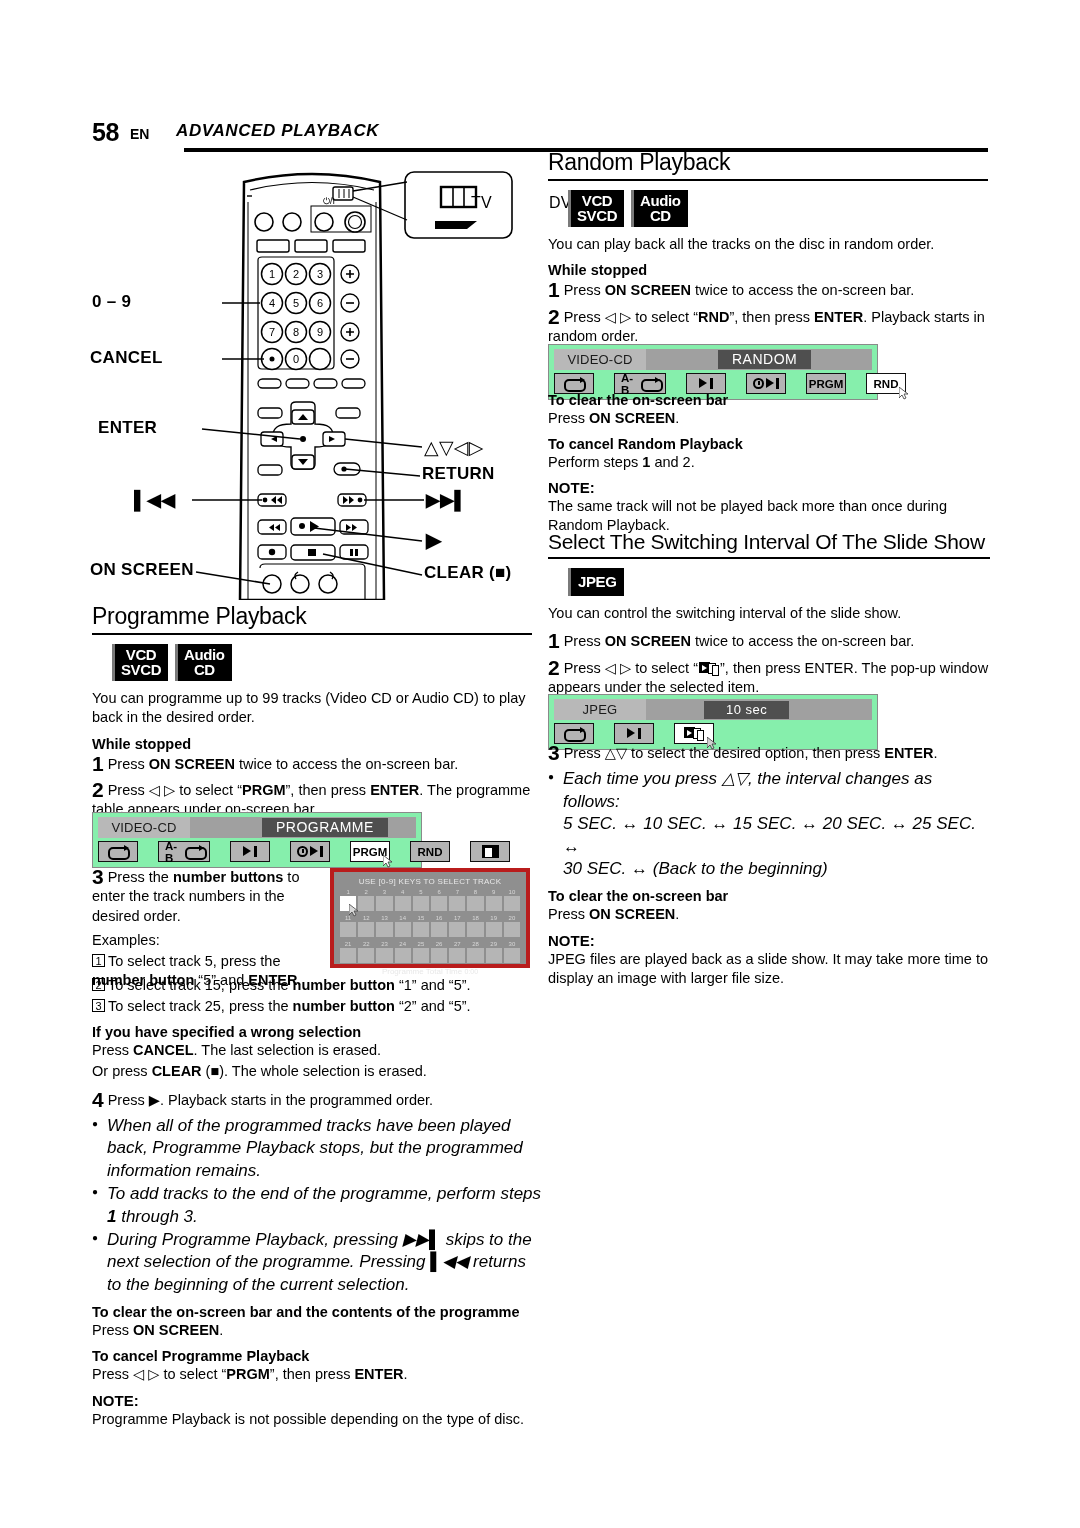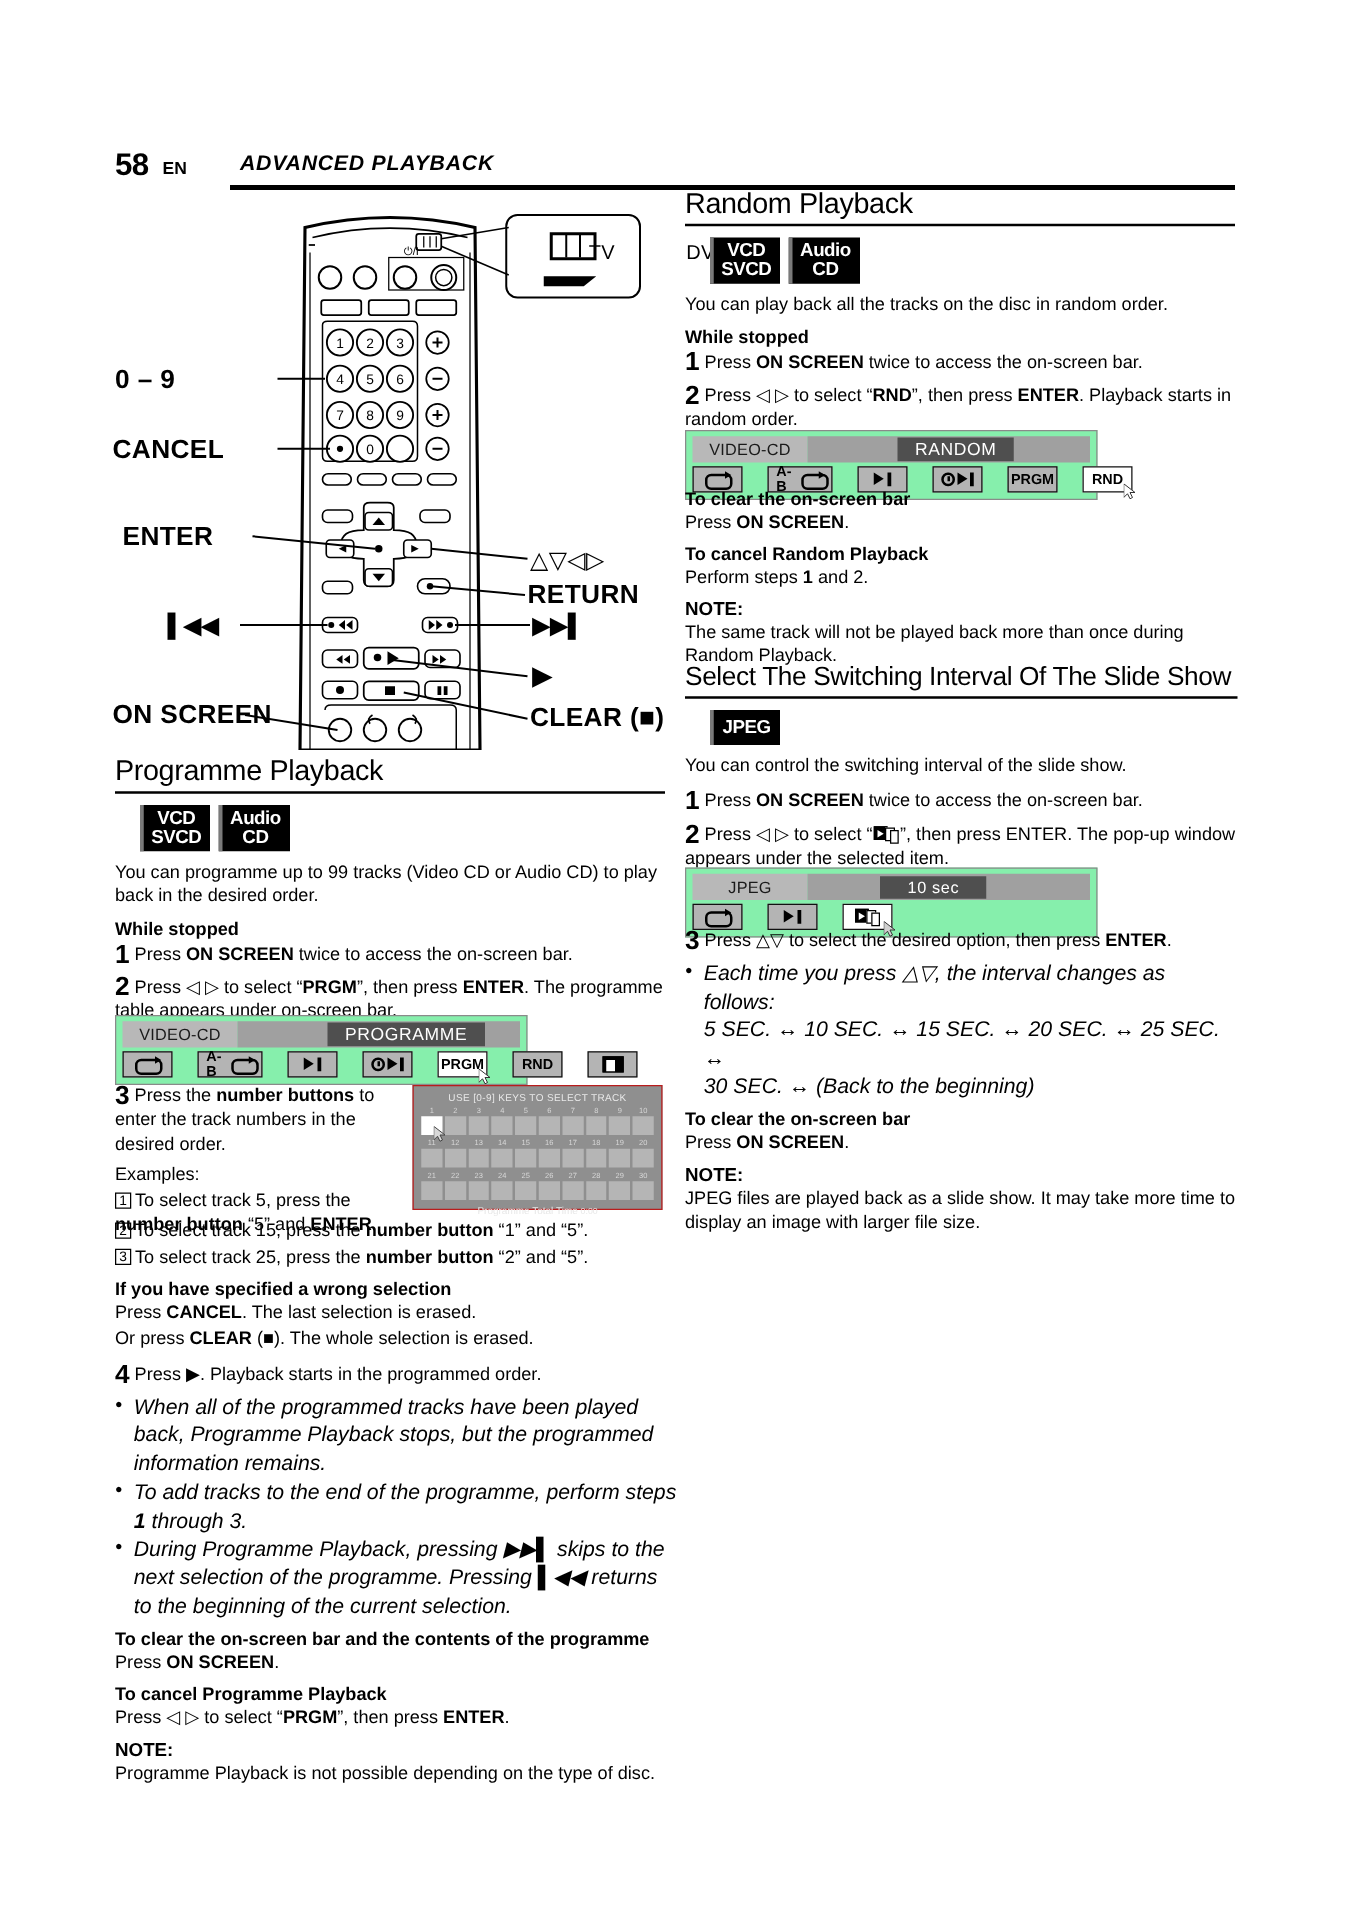--- a/index.html
+++ b/index.html
@@ -11,21 +11,21 @@
     color:#000;
     position:relative;
     overflow:hidden;
   }
   .page { position:absolute; left:0; top:0; width:1080px; height:1528px; }
 
   
   .hdr { position:absolute; left:92px; top:118px; width:896px; height:40px; }
   .hdr-num { position:absolute; left:0; top:0; font-size:25px; font-weight:bold; letter-spacing:-0.5px; }
   .hdr-en { position:absolute; left:38px; top:8px; font-size:14px; font-weight:bold; }
-  .hdr-title { position:absolute; left:100px; top:3px; font-size:17px; font-weight:bold; font-style:italic; letter-spacing:0.6px; }
+  .hdr-title { position:absolute; left:84px; top:3px; font-size:17px; font-weight:bold; font-style:italic; letter-spacing:0.6px; }
   .hdr-rule { position:absolute; left:92px; top:30px; width:804px; height:4px; background:#000; }
 
   
   .colL { position:absolute; left:92px; top:160px; width:440px; }
   .colR { position:absolute; left:548px; top:150px; width:440px; }
 
   
   .sect-title { font-size:23px; font-weight:normal; letter-spacing:-0.3px; margin:0 0 4px 0; line-height:1.1; }
   .sect-rule { height:2px; background:#000; margin-bottom:9px; }
 
@@ -99,34 +99,34 @@
   .gl-slides i { position:absolute; border:1.5px solid #000; background:#fff; display:block; }
   .gl-slides i.s1 { right:0; top:3px; width:7px; height:11px; }
   .gl-slides i.s2 { right:3px; top:1.5px; width:8px; height:11px; }
   .gl-slides i.s3 { left:0; top:0; width:11px; height:11px; background:#000; }
   .gl-slides i.s3:after { content:""; position:absolute; left:2px; top:2px; border-left:5px solid #fff; border-top:3px solid transparent; border-bottom:3px solid transparent; }
   .inline-slides { display:inline-block; vertical-align:-3px; margin:0 1px; }
 
   
   .prg-table {
     position:absolute; left:232px; top:702px; width:200px; height:100px;
-    background:#8f8f8f; border:1px solid #b91c1c; padding:5px 6px;
+    background:#8f8f8f; border:4px solid #b91c1c; padding:5px 6px;
   }
   .prg-head { text-align:center; font-size:8px; color:#e8e8e8; letter-spacing:0.3px; margin-bottom:3px; }
   .prg-row { display:flex; gap:2px; justify-content:center; margin-bottom:4px; }
   .prg-cellwrap { width:17px; }
   .prg-lbl { font-size:6px; color:#d8d8d8; text-align:center; line-height:1; margin-bottom:1px; }
   .prg-cell { height:15px; background:#b5b5b5; }
   .prg-cell.sel { background:#ffffff; position:relative; }
   .prg-foot { text-align:center; font-size:8px; color:#e8e8e8; margin-top:1px; }
   .prg-foot .tm { font-size:7px; }
 
   
   .remote-wrap { position:absolute; left:92px; top:160px; width:440px; height:440px; }
-  .callout { position:absolute; font-size:21px; font-weight:bold; letter-spacing:0.3px; white-space:nowrap; }
+  .callout { position:absolute; font-size:17px; font-weight:bold; letter-spacing:0.3px; white-space:nowrap; }
   .callout.small { font-size:15px; font-weight:normal; }
 </style>
 </head>
 <body>
 
 <div class="page">
 
   <div class="hdr">
     <span class="hdr-num">58</span>
     <span class="hdr-en">EN</span>

